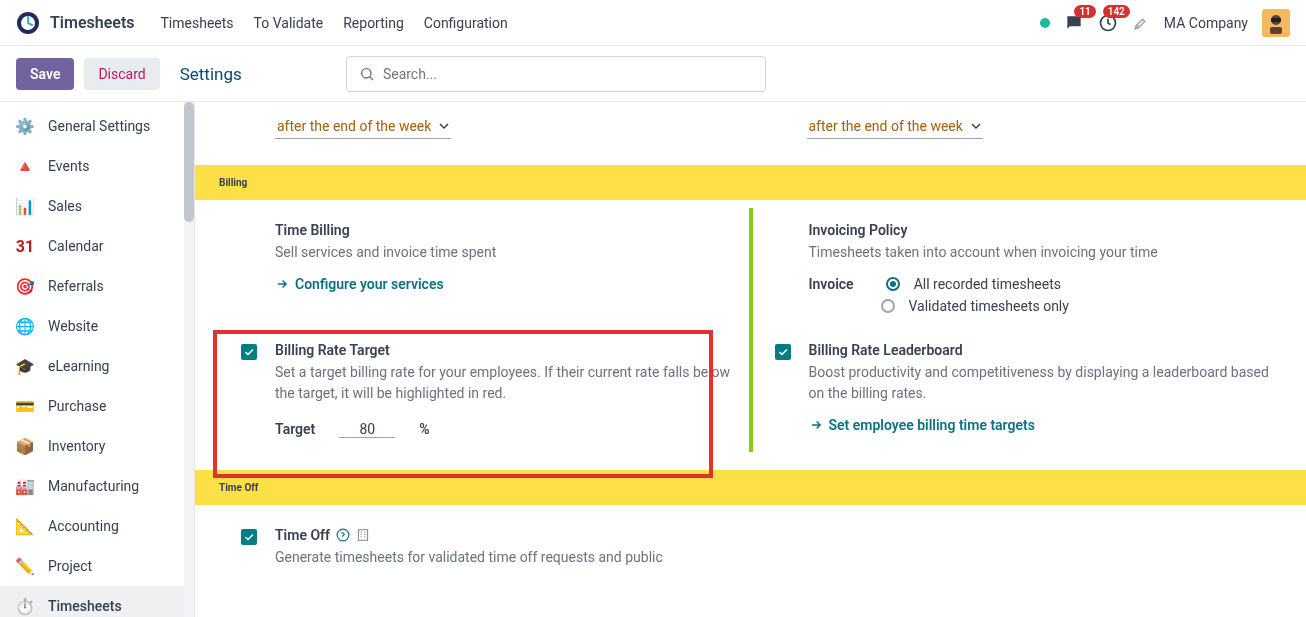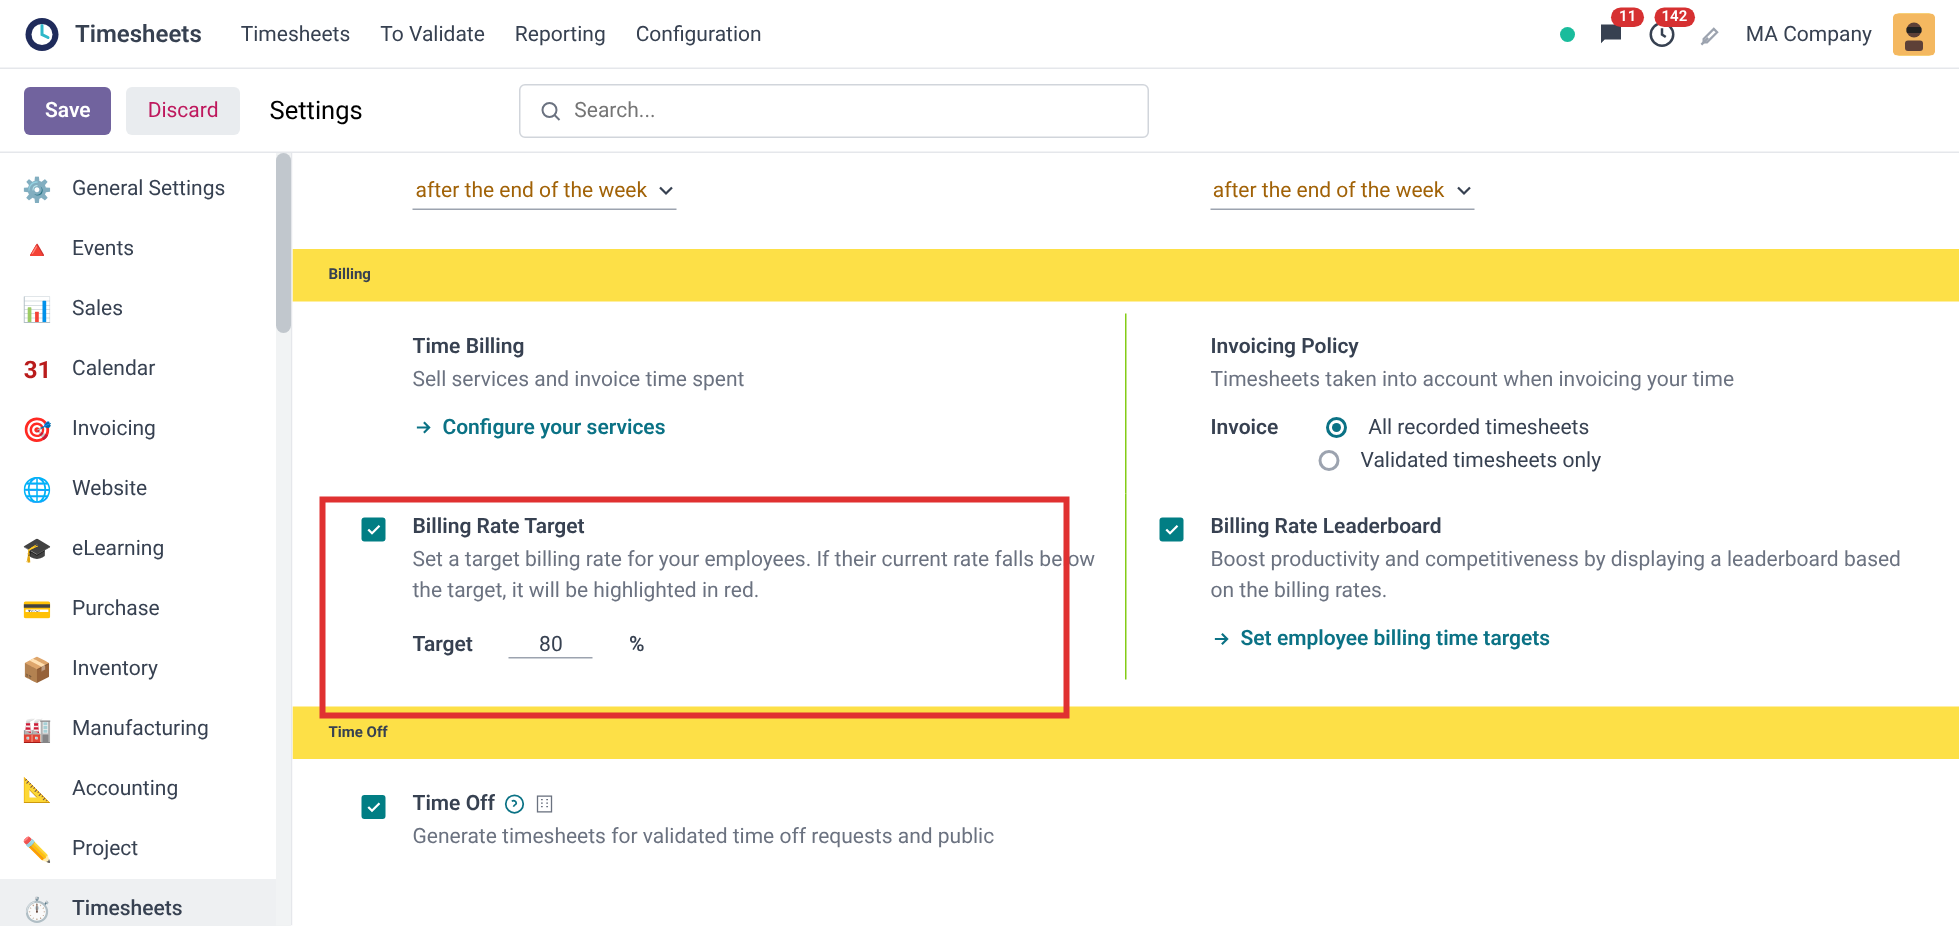--- a/index.html
+++ b/index.html
@@ -16,41 +16,41 @@
 .badge-wrap{position:relative;display:inline-flex;align-items:center;}
 .badge{position:absolute;top:-8px;right:-12px;background:#d63031;color:#fff;border-radius:9px;font-size:10px;padding:1px 5px;font-weight:600;}
 .avatar{width:28px;height:28px;border-radius:4px;background:#f4b400;display:inline-block;}
 .dot{width:10px;height:10px;border-radius:50%;background:#1abc9c;}
 
 
 .cp{height:56px;border-bottom:1px solid #e5e7eb;display:flex;align-items:center;padding:0 16px;gap:10px;}
 .btn{border:none;border-radius:4px;padding:8px 14px;font-size:14px;cursor:pointer;}
 .btn-primary{background:#71639e;color:#fff;font-weight:600;}
 .btn-secondary{background:#e9ecef;color:#be185d;}
-.cp-title{font-size:17px;color:#000000;margin-left:10px;}
+.cp-title{font-size:17px;color:#0c4a6e;margin-left:10px;}
 .search{margin-left:auto;margin-right:auto;width:420px;height:36px;border:1px solid #d1d5db;border-radius:4px;display:flex;align-items:center;padding:0 12px;color:#9ca3af;}
 .search input{flex:1;border:none;outline:none;font-size:14px;color:#6d28d9;background:transparent;}
 .search svg{width:16px;height:16px;margin-right:8px;flex:none;}
 
 
 .main{display:flex;height:calc(617px - 46px - 56px);}
 .sidebar{width:195px;border-right:1px solid #e5e7eb;overflow-y:auto;position:relative;}
 .sidebar-inner{padding:4px 0;}
 .side-item{display:flex;align-items:center;gap:12px;padding:9px 14px;font-size:14px;color:#374151;cursor:pointer;}
 .side-item.active{background:#eef0f2;font-weight:500;}
 .side-ico{width:22px;height:22px;display:flex;align-items:center;justify-content:center;font-size:16px;}
 .sb-track{position:absolute;right:0;top:0;width:10px;height:100%;background:#f1f3f4;}
 .sb-thumb{position:absolute;right:0;top:0;width:10px;height:120px;background:#c1c7cd;border-radius:5px;}
 
 .content{flex:1;overflow-y:auto;background:#fff;position:relative;}
 .section-header{background:#fde047;padding:12px 24px;font-weight:700;color:#374151;font-size:10px;}
 .section-body{padding:8px 24px 18px;}
 .row2{display:flex;gap:0;}
 .col{flex:1;min-width:0;padding:14px 10px 14px 56px;position:relative;}
-.col + .col{border-left:1px solid #84cc16;}
+.col + .col{border-left:4px solid #84cc16;}
 .chk{position:absolute;left:22px;top:16px;width:16px;height:16px;background:#017e84;border-radius:2px;display:flex;align-items:center;justify-content:center;}
 .chk svg{width:12px;height:12px;display:block;}
 .title{font-weight:600;color:#374151;font-size:14px;margin-bottom:4px;display:flex;align-items:center;gap:6px;}
 .desc{color:#6b7280;font-size:14px;line-height:1.45;}
 .link{color:#0b7285;font-weight:600;font-size:14px;text-decoration:none;display:inline-flex;align-items:center;gap:6px;margin-top:14px;cursor:pointer;}
 .radio-row{display:flex;align-items:center;gap:14px;margin-top:6px;font-size:14px;}
 .radio{width:14px;height:14px;border-radius:50%;border:2px solid #0b7285;display:inline-block;position:relative;}
 .radio.on::after{content:"";position:absolute;inset:2px;background:#0b7285;border-radius:50%;}
 .radio.off{border-color:#9ca3af;}
 .inline-label{font-weight:600;font-size:14px;margin-right:18px;}
@@ -138,21 +138,21 @@
       <div class="side-item">
           <span class="side-ico">📊</span>
           <span>Sales</span>
         </div>
       <div class="side-item">
           <span class="side-ico" style="color:#b91c1c;font-weight:700">31</span>
           <span>Calendar</span>
         </div>
       <div class="side-item">
           <span class="side-ico">🎯</span>
-          <span>Invoicing</span>
+          <span>Referrals</span>
         </div>
       <div class="side-item">
           <span class="side-ico">🌐</span>
           <span>Website</span>
         </div>
       <div class="side-item">
           <span class="side-ico">🎓</span>
           <span>eLearning</span>
         </div>
       <div class="side-item">

